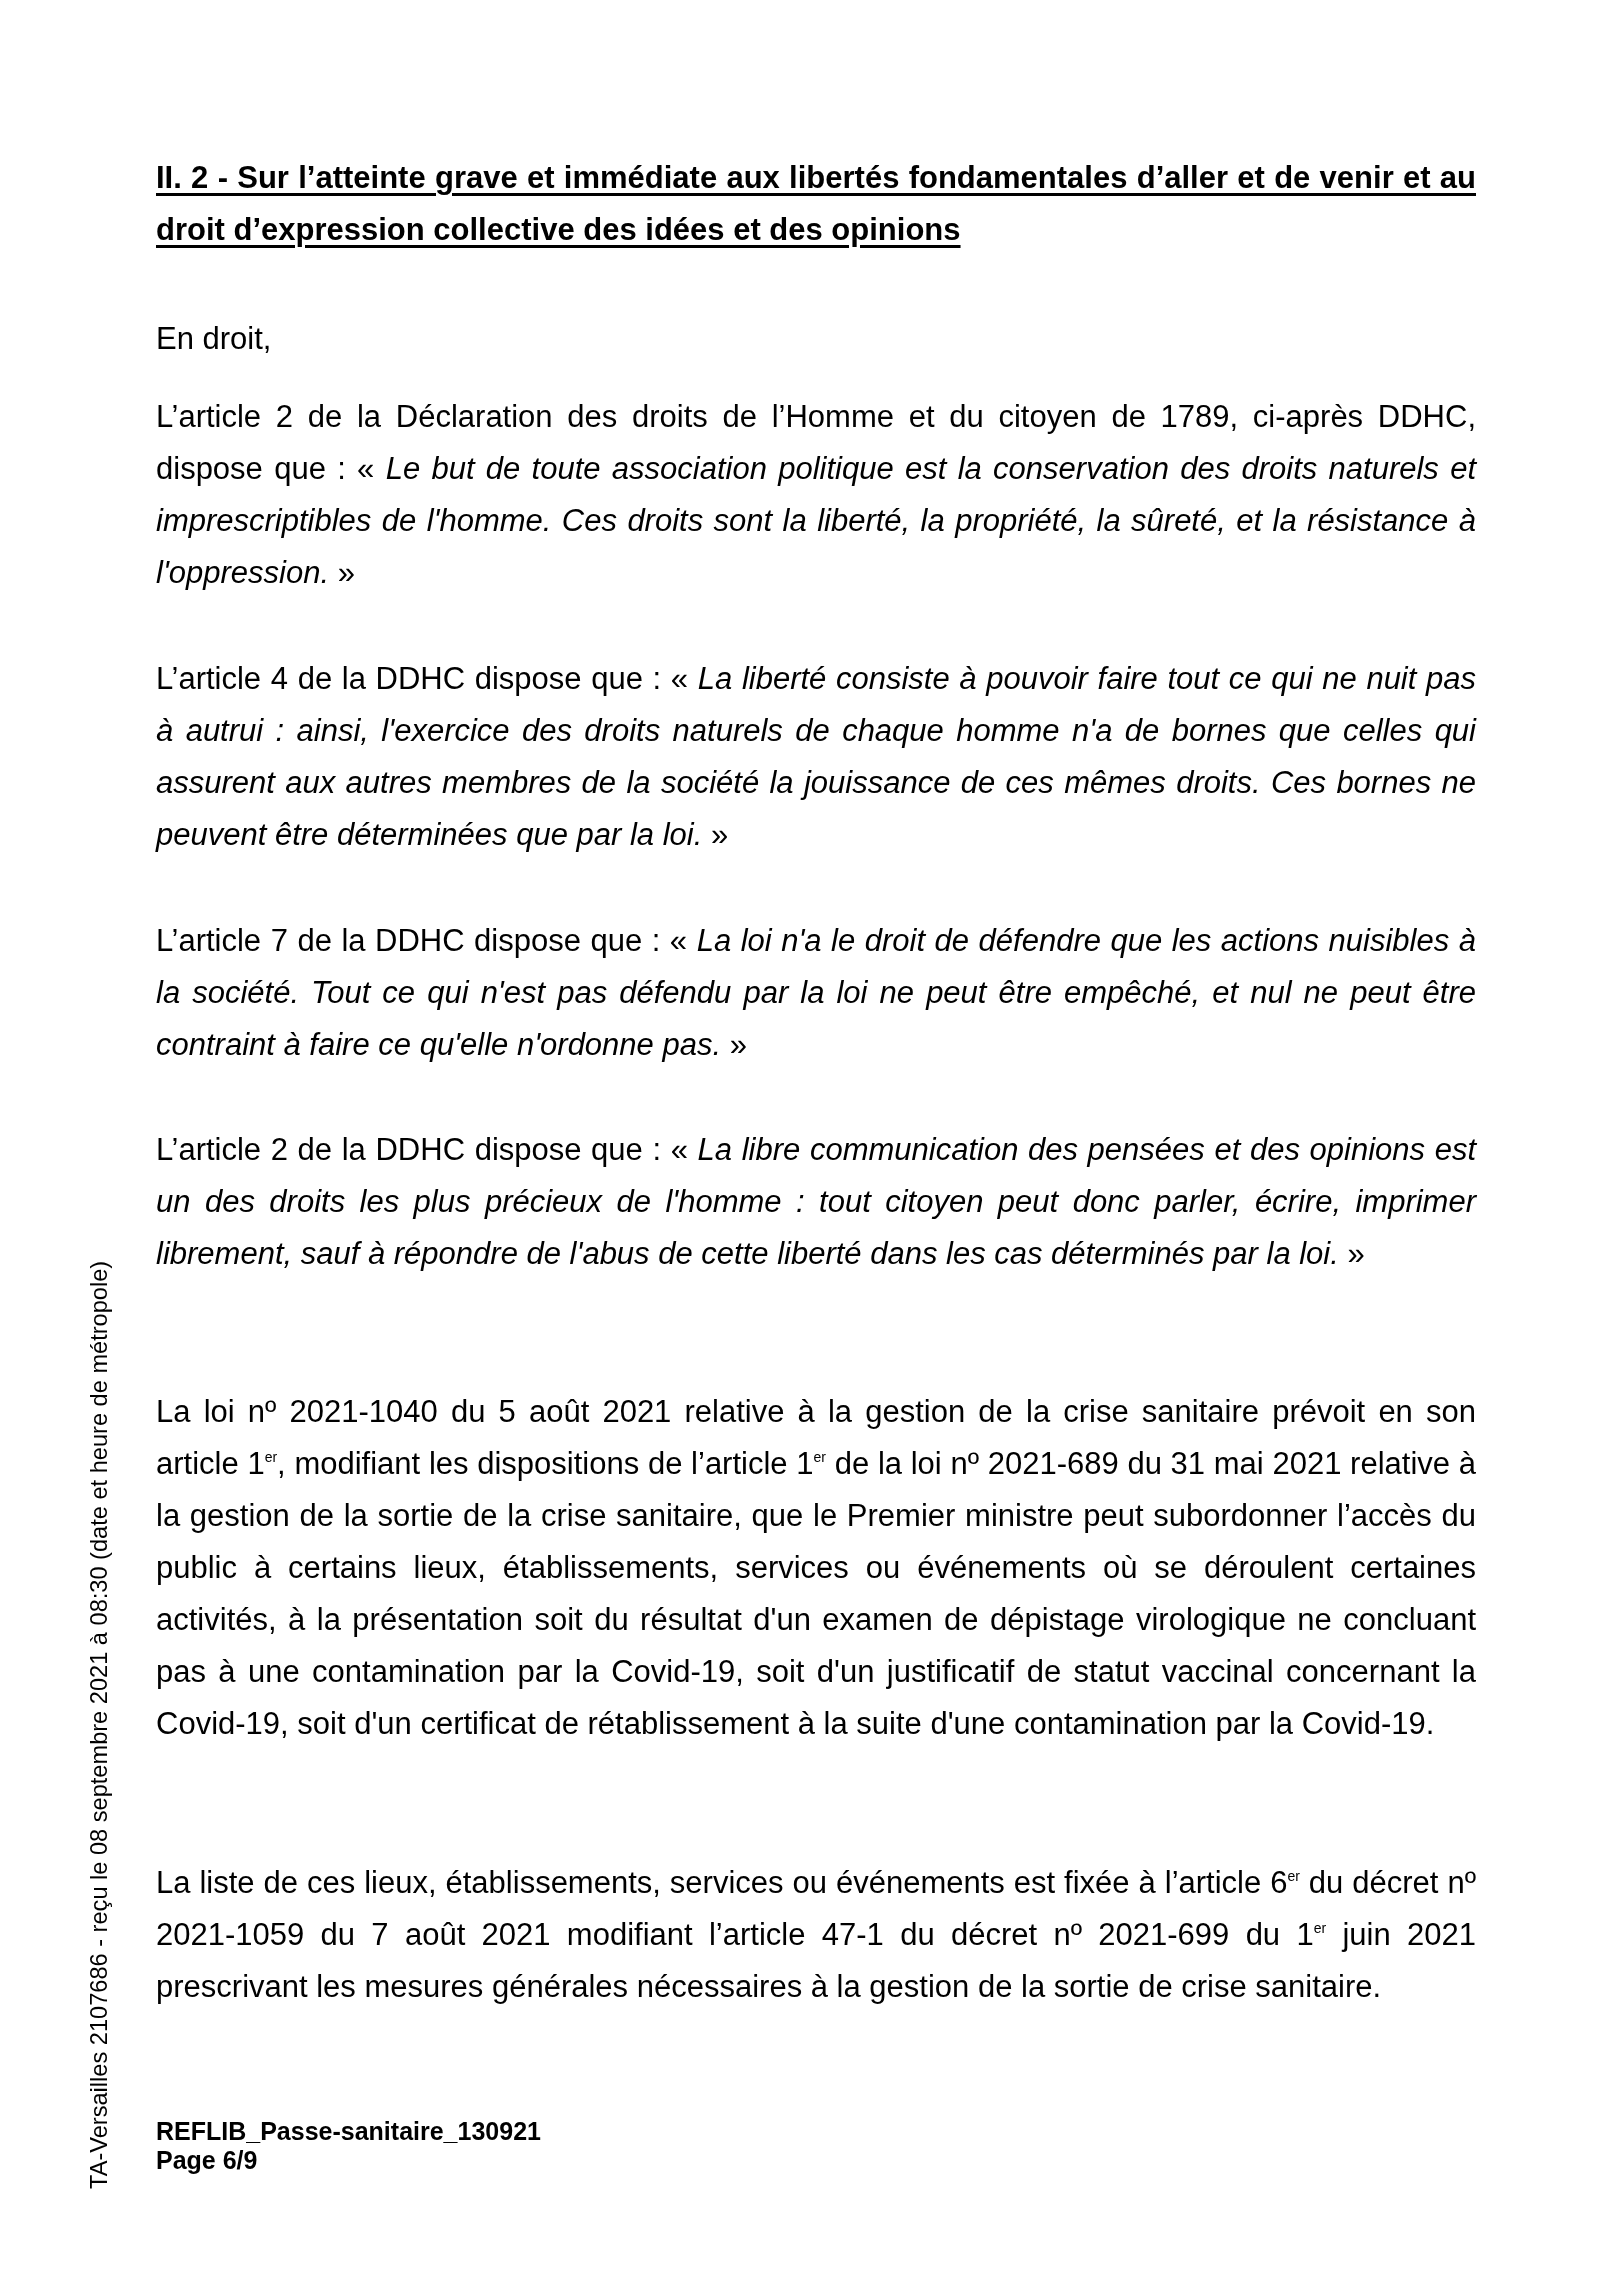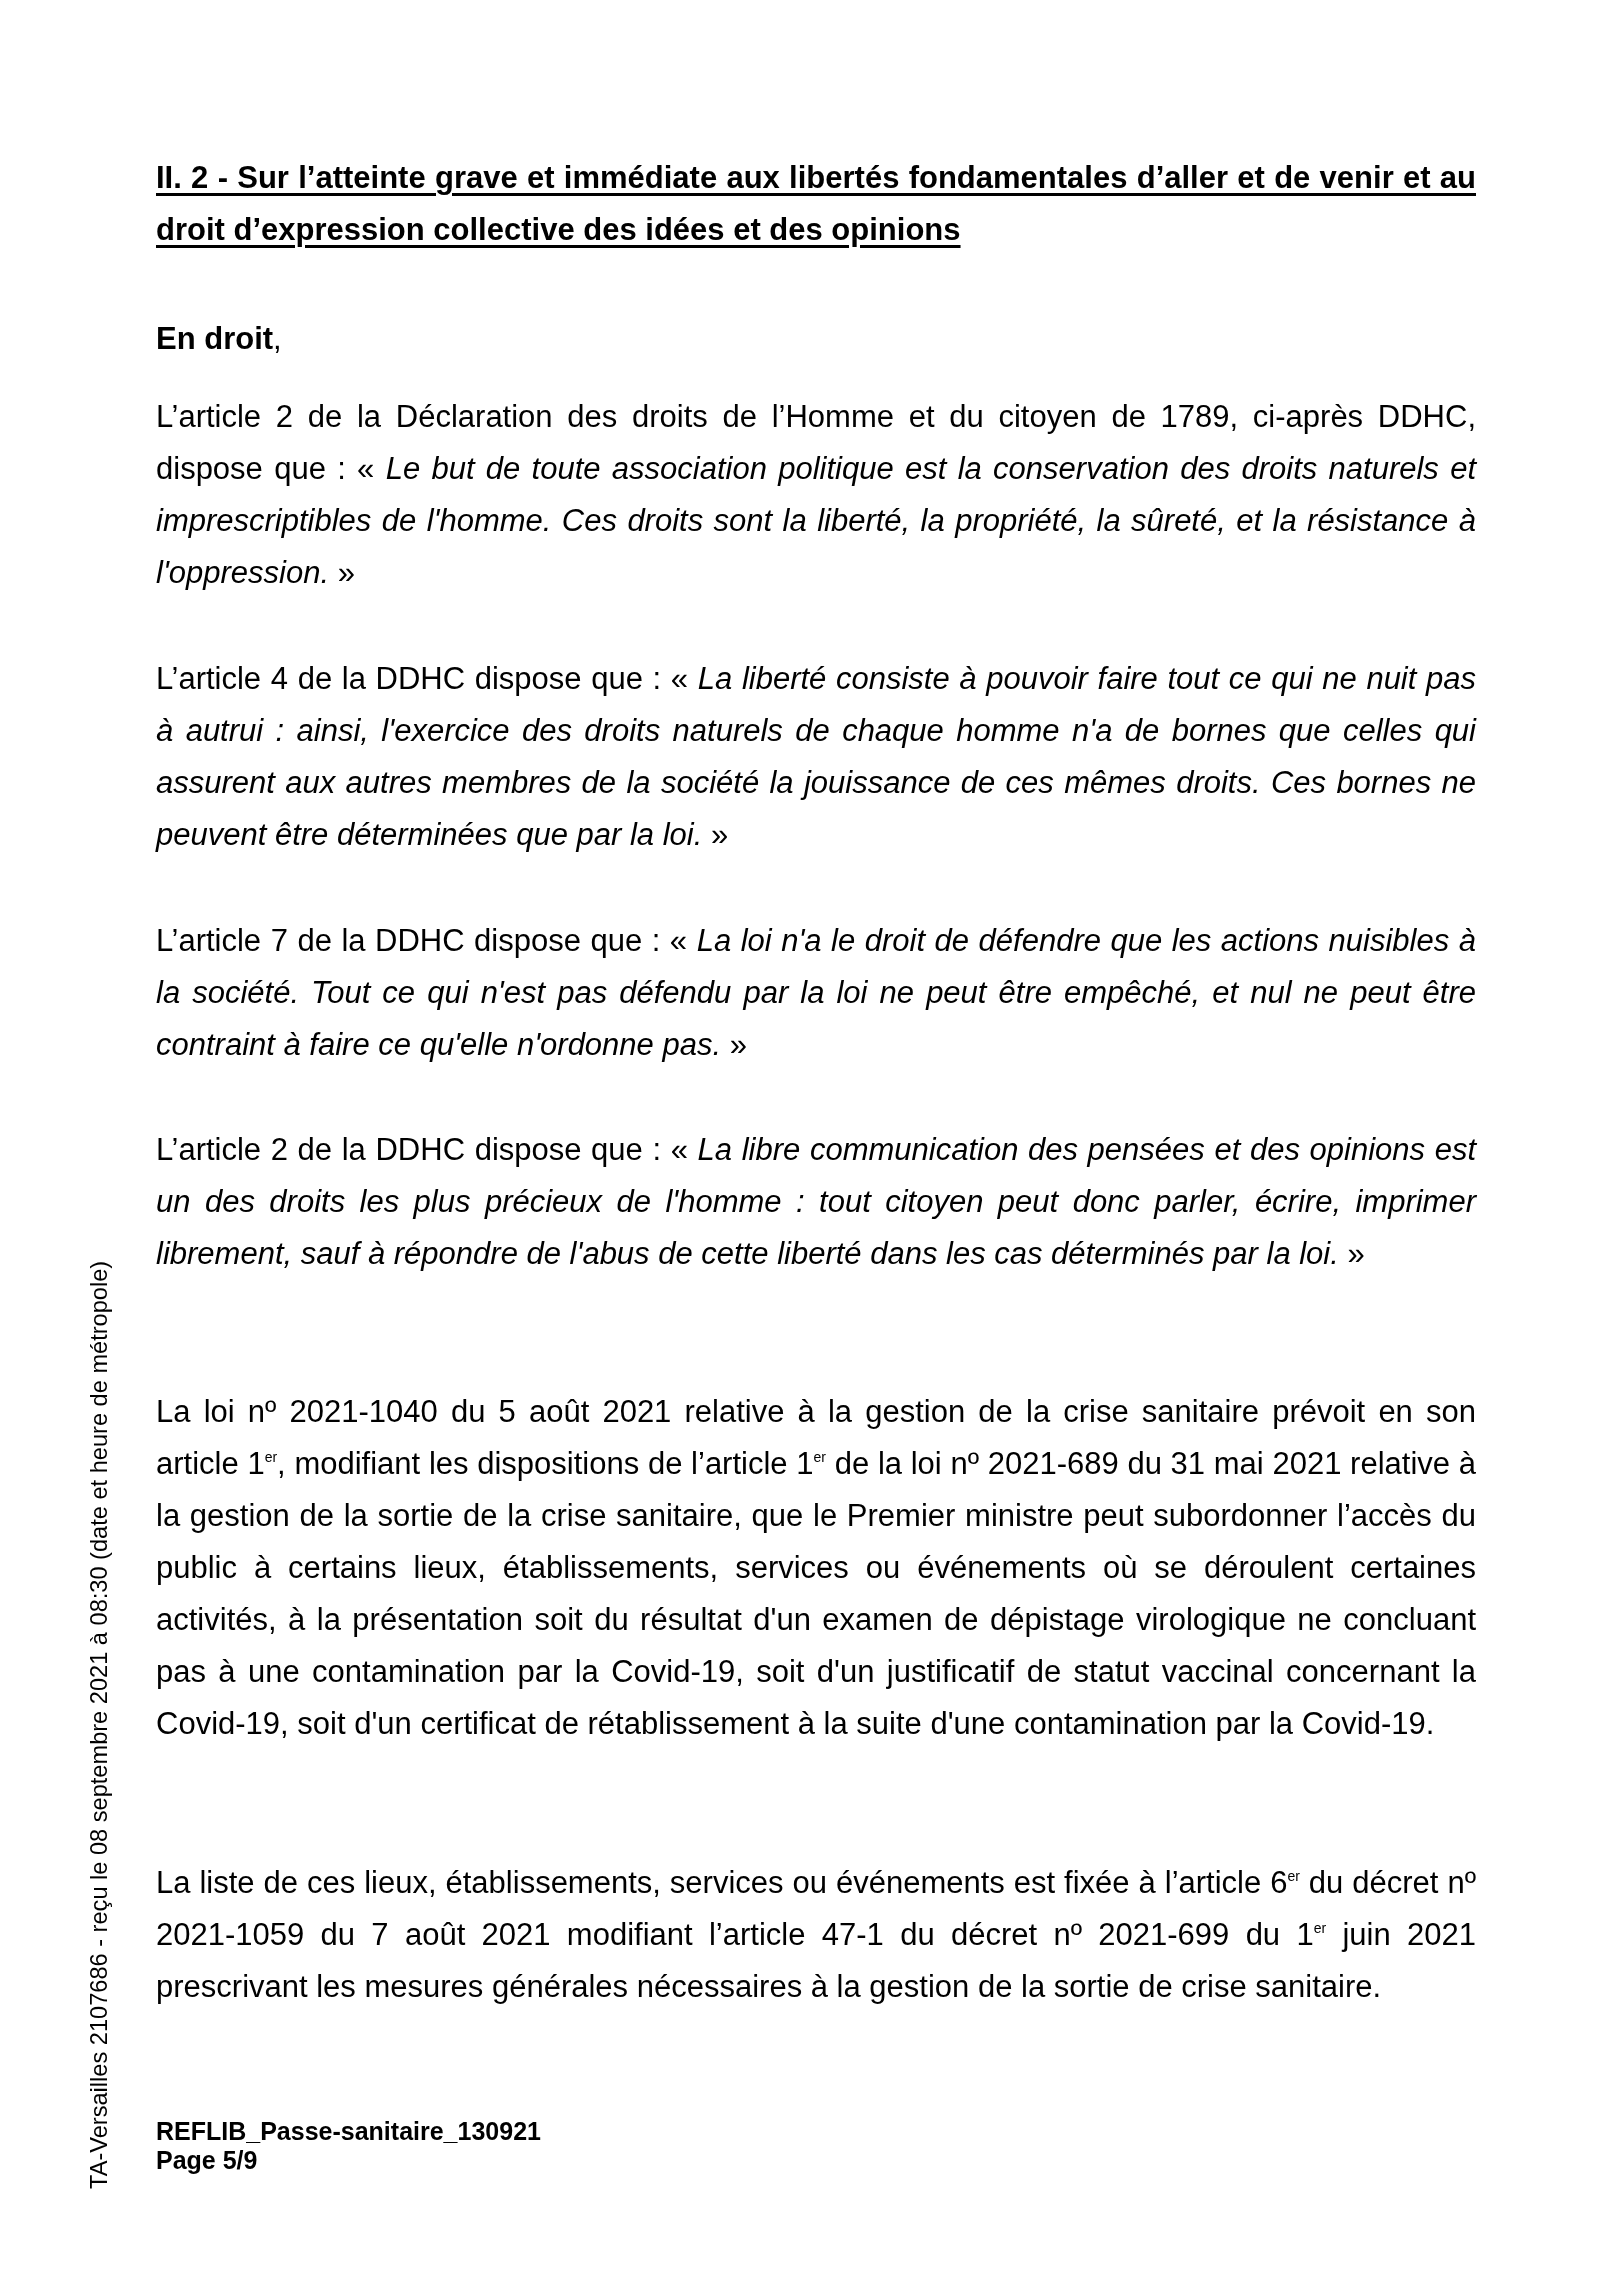--- a/index.html
+++ b/index.html
@@ -4,21 +4,21 @@
 <style>
   html, body { margin: 0; padding: 0; background: #ffffff; }
   body { width: 1622px; height: 2295px; position: relative; overflow: hidden;
          font-family: "Liberation Sans", sans-serif; color: #000; }
   .page { position: absolute; left: 156px; top: 0; width: 1320px; }
   .heading { position: absolute; left: 0; top: 152px; width: 1320px;
              font-size: 31px; font-weight: bold; line-height: 52px;
              text-decoration: underline; text-decoration-thickness: 3.3px;
              text-underline-offset: 5.2px; text-align: justify; text-align-last: left; }
   .subhead { position: absolute; left: 0; top: 313px; font-size: 31px; line-height: 52px; }
-  .subhead b { font-weight: bold; }
+  .subhead b { font-weight: normal; }
   .para { position: absolute; left: 0; width: 1320px; font-size: 31px; line-height: 52px;
           text-align: justify; }
   .para i { font-style: italic; }
   sup { font-size: 14px; line-height: 0; vertical-align: 11.8px; margin-top: 7px; }
   .footer { position: absolute; left: 0; top: 2117px; width: 1320px; font-size: 25px;
             font-weight: bold; display: flex; justify-content: space-between; flex-direction: column; }
   .side { position: absolute; left: 86px; top: 2189px; transform-origin: 0 0;
           transform: rotate(-90deg); font-size: 23.6px; white-space: nowrap; }
 </style>
 </head>
@@ -38,16 +38,16 @@
   <div class="para" style="top:915px"><span>L’article 7 de la DDHC dispose que : « </span><i>La loi n'a le droit de défendre que les actions nuisibles à la société. Tout ce qui n'est pas défendu par la loi ne peut être empêché, et nul ne peut être contraint à faire ce qu'elle n'ordonne pas.</i><span> »</span></div>
 
   <div class="para" style="top:1124px"><span>L’article 2 de la DDHC dispose que : « </span><i>La libre communication des pensées et des opinions est un des droits les plus précieux de l'homme : tout citoyen peut donc parler, écrire, imprimer librement, sauf à répondre de l'abus de cette liberté dans les cas déterminés par la loi.</i><span> »</span></div>
 
   <div class="para" style="top:1386px"><span>La loi nº 2021-1040 du 5 août 2021 relative à la gestion de la crise sanitaire prévoit en son article 1</span><sup>er</sup><span>, modifiant les dispositions de l’article 1</span><sup>er</sup><span> de la loi nº 2021-689 du 31 mai 2021 relative à la gestion de la sortie de la crise sanitaire, que le Premier ministre peut subordonner l’accès du public à certains lieux, établissements, services ou événements où se déroulent certaines activités, à la présentation soit du résultat d'un examen de dépistage virologique ne concluant pas à une contamination par la Covid-19, soit d'un justificatif de statut vaccinal concernant la Covid-19, soit d'un certificat de rétablissement à la suite d'une contamination par la Covid-19.</span></div>
 
   <div class="para" style="top:1857px"><span>La liste de ces lieux, établissements, services ou événements est fixée à l’article 6</span><sup>er</sup><span> du décret nº 2021-1059 du 7 août 2021 modifiant l’article 47-1 du décret nº 2021-699 du 1</span><sup>er</sup><span> juin 2021 prescrivant les mesures générales nécessaires à la gestion de la sortie de crise sanitaire.</span></div>
 
   <div class="footer">
     <span>REFLIB_Passe-sanitaire_130921</span>
-    <span>Page 5/9</span>
+    <span>Page 6/9</span>
   </div>
 </div>
 
 
 </body></html>

